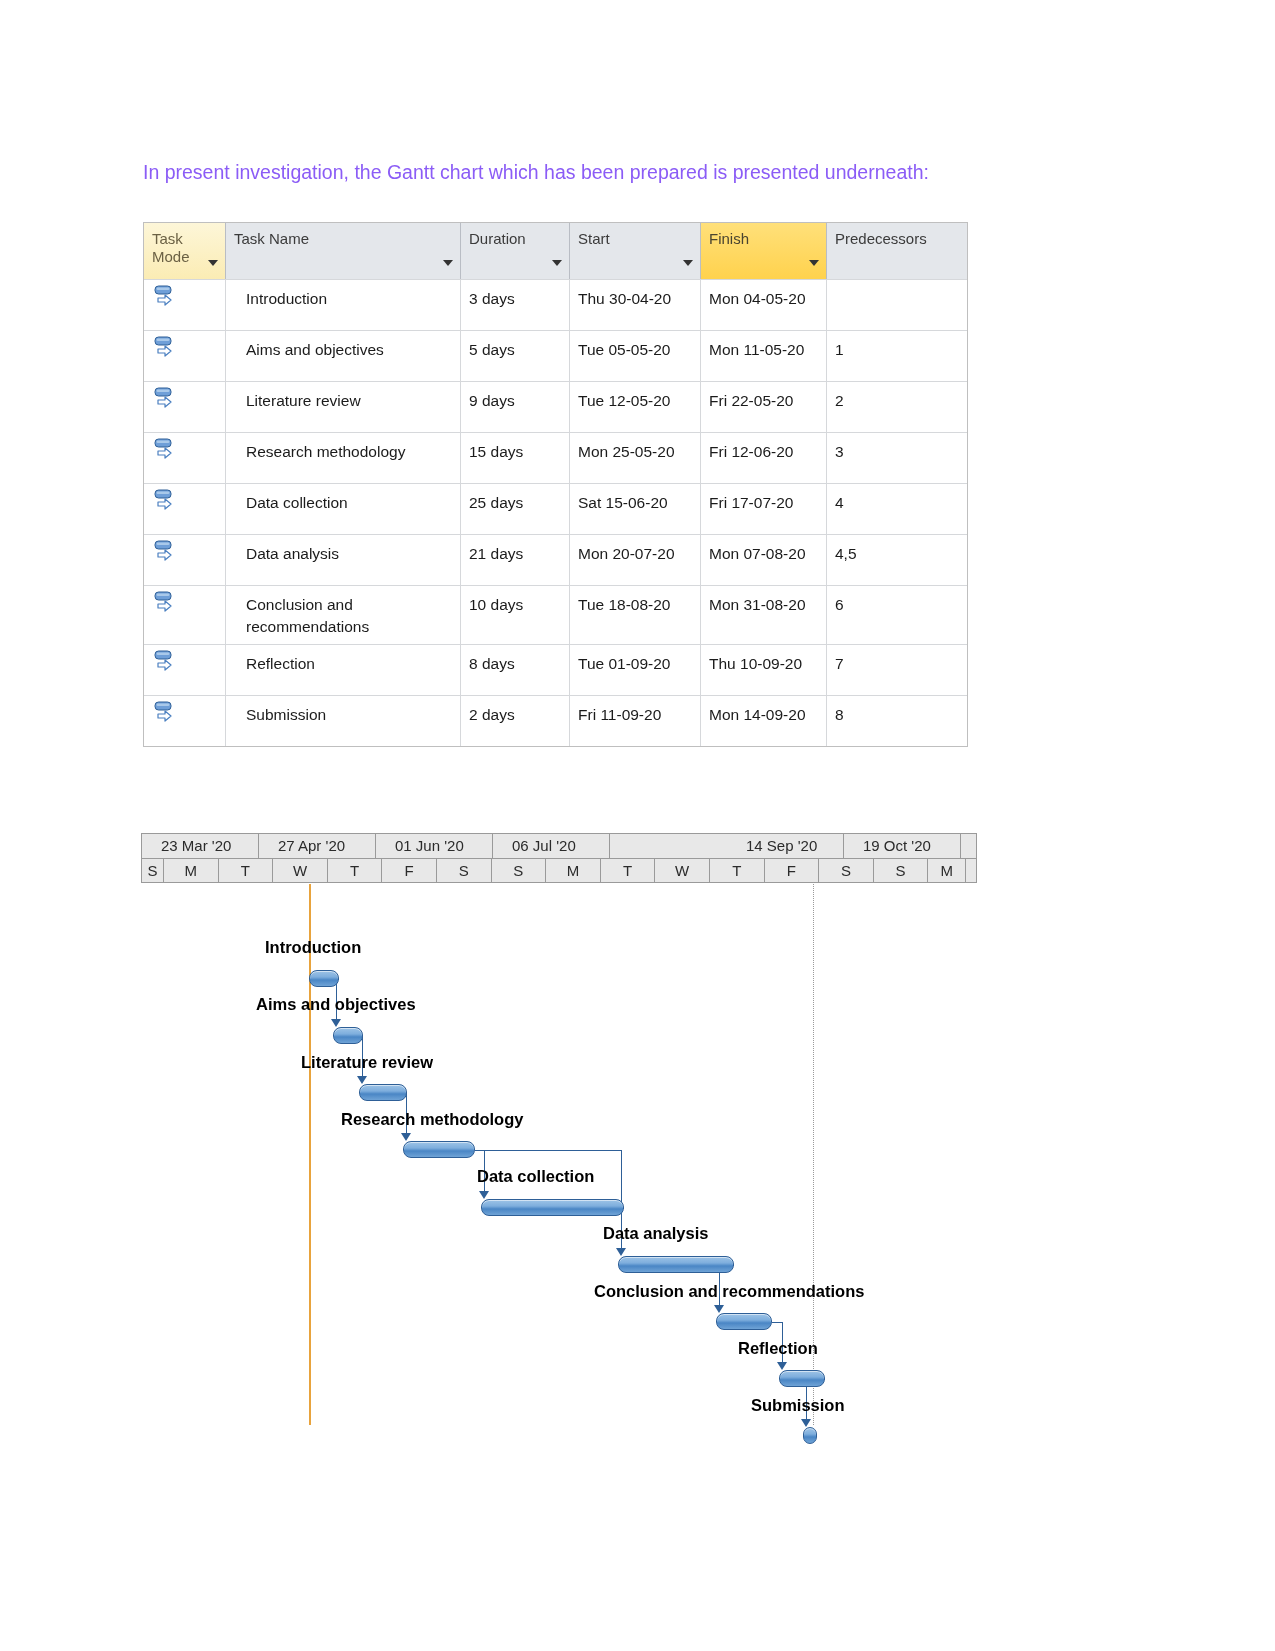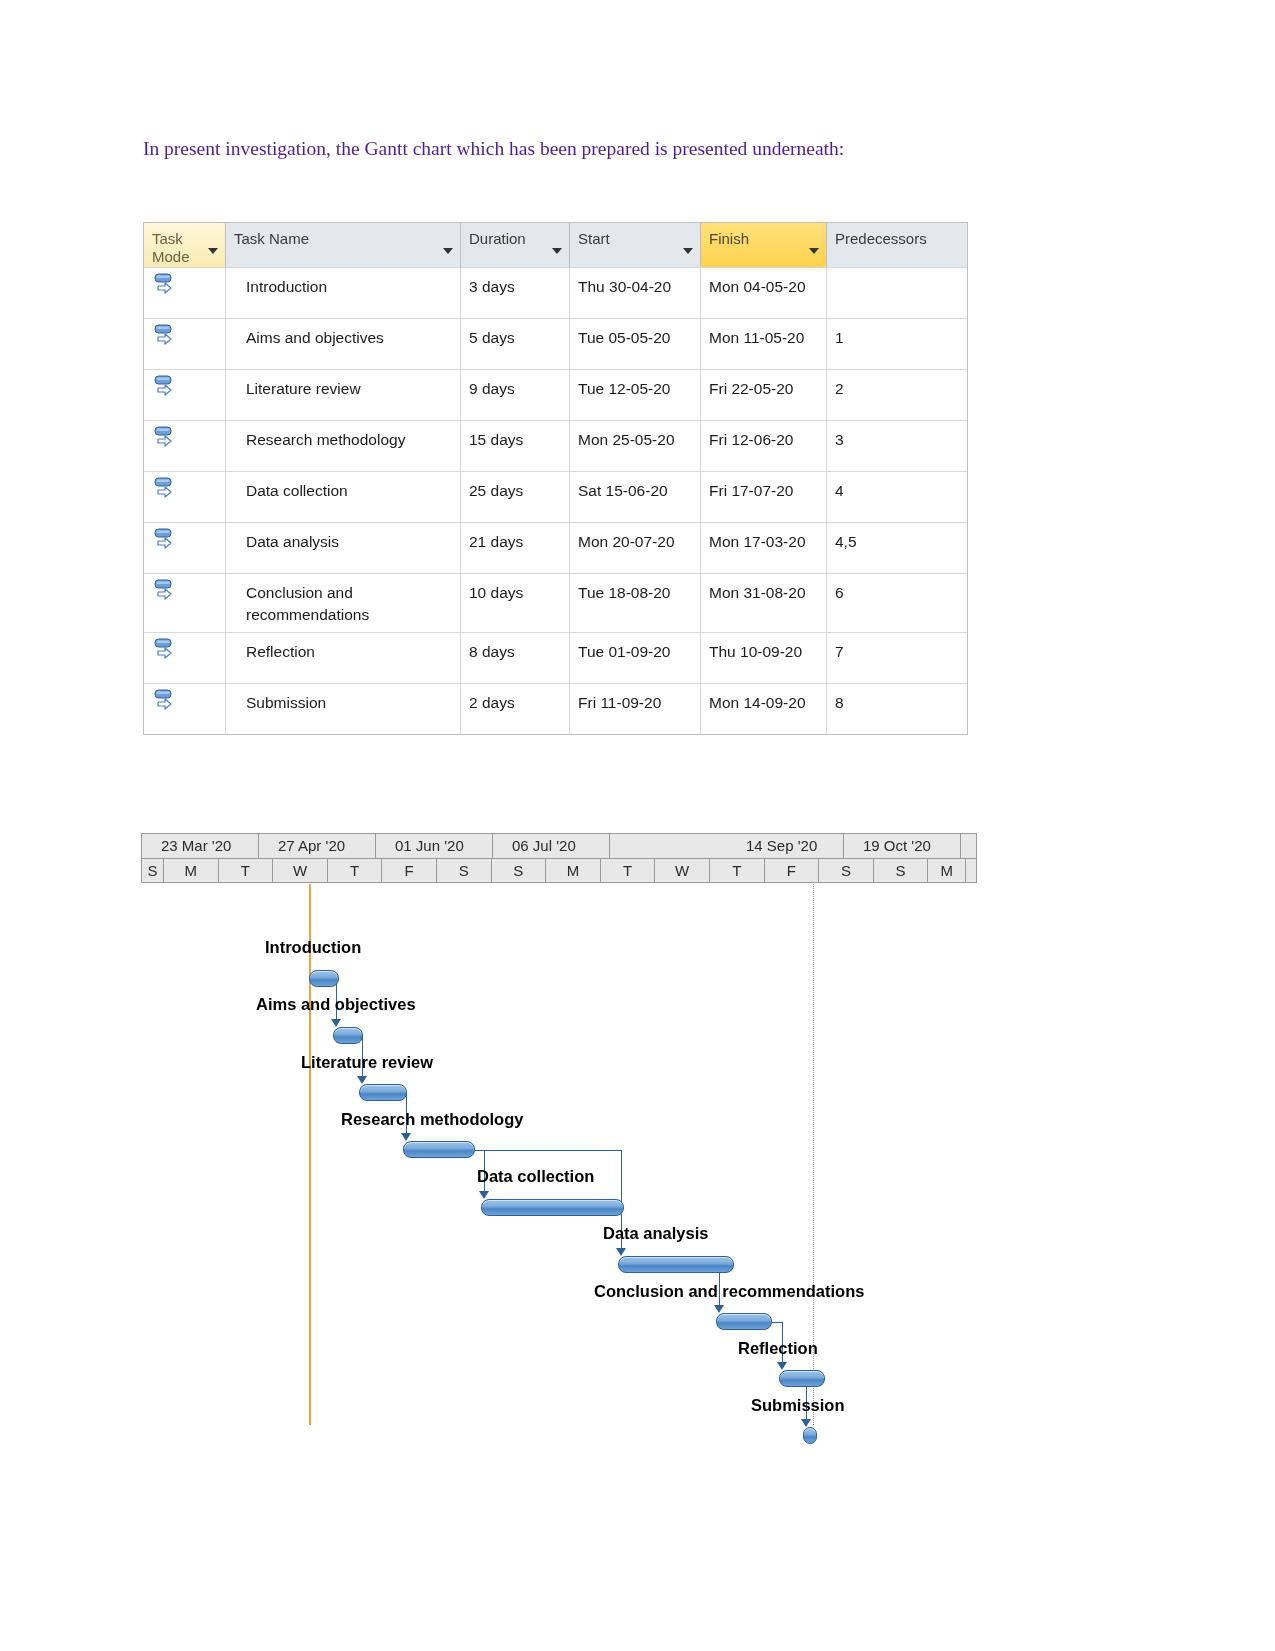--- a/index.html
+++ b/index.html
@@ -8,40 +8,40 @@
     width:1275px; height:1651px;
     background:#ffffff;
     font-family:"Liberation Serif", serif;
     position:relative;
     overflow:hidden;
   }
 
   
   .intro-para{
     position:absolute;
-    left:143px; top:128px; width:925px;
-    font-family:Liberation Serif, serif;
+    left:143px; top:152px; width:925px;
+    font-family:Liberation Sans, sans-serif;
     font-size:19.5px;
     line-height:41px;
-    color:#4c1d95;
+    color:#8b5cf6;
     text-align:justify;
     text-align-last:left;
   }
 
   
   .task-table{
     position:absolute;
     left:143px; top:222px;
     width:825px;
     border:1px solid #bfbfbf;
     background:#fff;
   }
   .tt-head{
     display:flex;
-    height:44px;
+    height:56px;
     background:#7dd3fc;
   }
   .tt-head .th{
     position:relative;
     border-right:1px solid #b9bdc4;
     padding:7px 6px 0 8px;
     font-family:"Liberation Sans", sans-serif;
     font-size:15px;
     color:#3b3b3b;
     line-height:18px;
@@ -261,21 +261,21 @@
         <div class="td mode c-mode">
           <svg class="mode-icon" viewBox="0 0 24 30">
             <rect x="1" y="2" width="16" height="8" rx="3.5" fill="#6f9fd8" stroke="#2e5f97"></rect>
             <rect x="2.5" y="3.5" width="13" height="2.6" rx="1.3" fill="#a9c9ea"></rect>
             <path d="M4 14 h7 v-3 l6 5 -6 5 v-3 h-7 z" fill="#ffffff" stroke="#4a7fc0" stroke-width="1.2" stroke-linejoin="round"></path>
           </svg>
         </div>
         <div class="td name c-name">Data analysis</div>
         <div class="td dur c-dur">21 days</div>
         <div class="td start c-start">Mon 20-07-20</div>
-        <div class="td finish c-finish">Mon 17-03-20</div>
+        <div class="td finish c-finish">Mon 07-08-20</div>
         <div class="td pred c-pred">4,5</div>
       </div>
       <div class="tt-row">
         <div class="td mode c-mode">
           <svg class="mode-icon" viewBox="0 0 24 30">
             <rect x="1" y="2" width="16" height="8" rx="3.5" fill="#6f9fd8" stroke="#2e5f97"></rect>
             <rect x="2.5" y="3.5" width="13" height="2.6" rx="1.3" fill="#a9c9ea"></rect>
             <path d="M4 14 h7 v-3 l6 5 -6 5 v-3 h-7 z" fill="#ffffff" stroke="#4a7fc0" stroke-width="1.2" stroke-linejoin="round"></path>
           </svg>
         </div>

